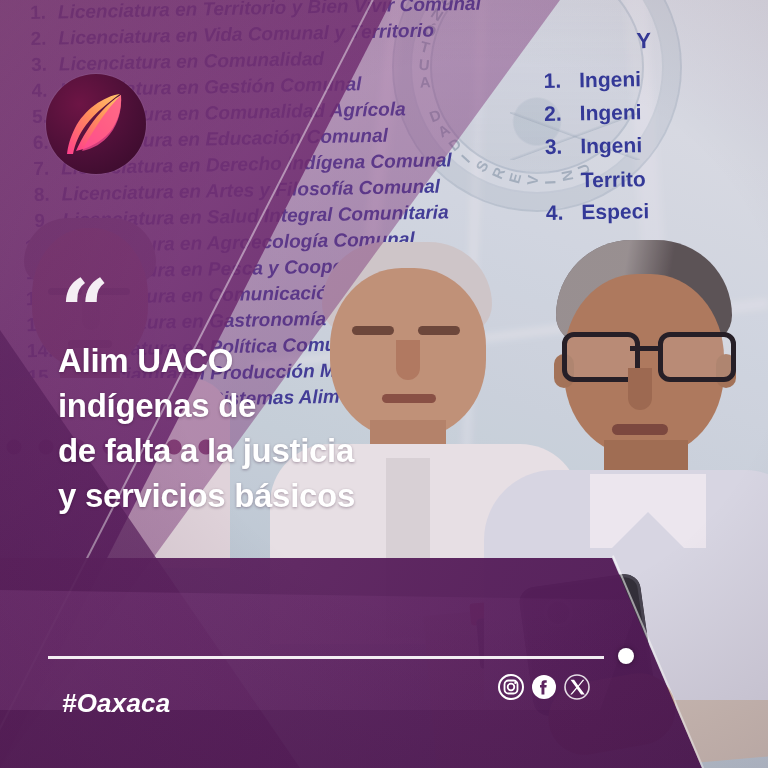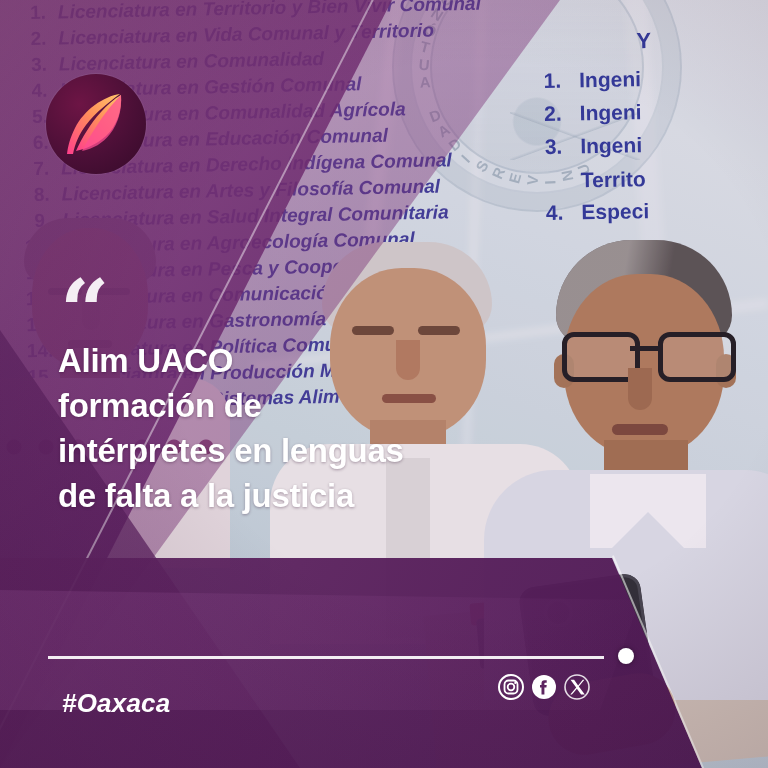--- a/index.html
+++ b/index.html
@@ -461,23 +461,23 @@
       <path d="M74 20 C58 22 38 36 29 54 C24 64 22 72 21 80 L27 80 C29 70 33 60 40 51 C50 38 63 28 74 20 Z" fill="url(#fg)"></path>
       <path d="M75 21 C76 36 71 52 60 62 C51 70 40 75 30 77 C36 64 44 50 55 38 C61 31 68 25 75 21 Z" fill="url(#fg)"></path>
       <path d="M75 21 C66 30 56 43 48 56 C43 64 39 71 36 77 C47 75 57 69 64 60 C73 49 76 34 75 21 Z" fill="#ff4d93" opacity=".75"></path>
     </svg>
   </div>
 
   <div class="quote">“</div>
 
   <div class="headline" id="headline">
       <div>Alim UACO</div>
-      <div>formación de</div>
-      <div>intérpretes en lenguas</div>
+      <div>indígenas de</div>
       <div>de falta a la justicia</div>
+      <div>y servicios básicos</div>
     </div>
 
   <div class="rule"></div>
 
   <div class="hashtag">#Oaxaca</div>
 
   <div class="dot"></div>
 
   <div class="social">
     <span class="ic">

